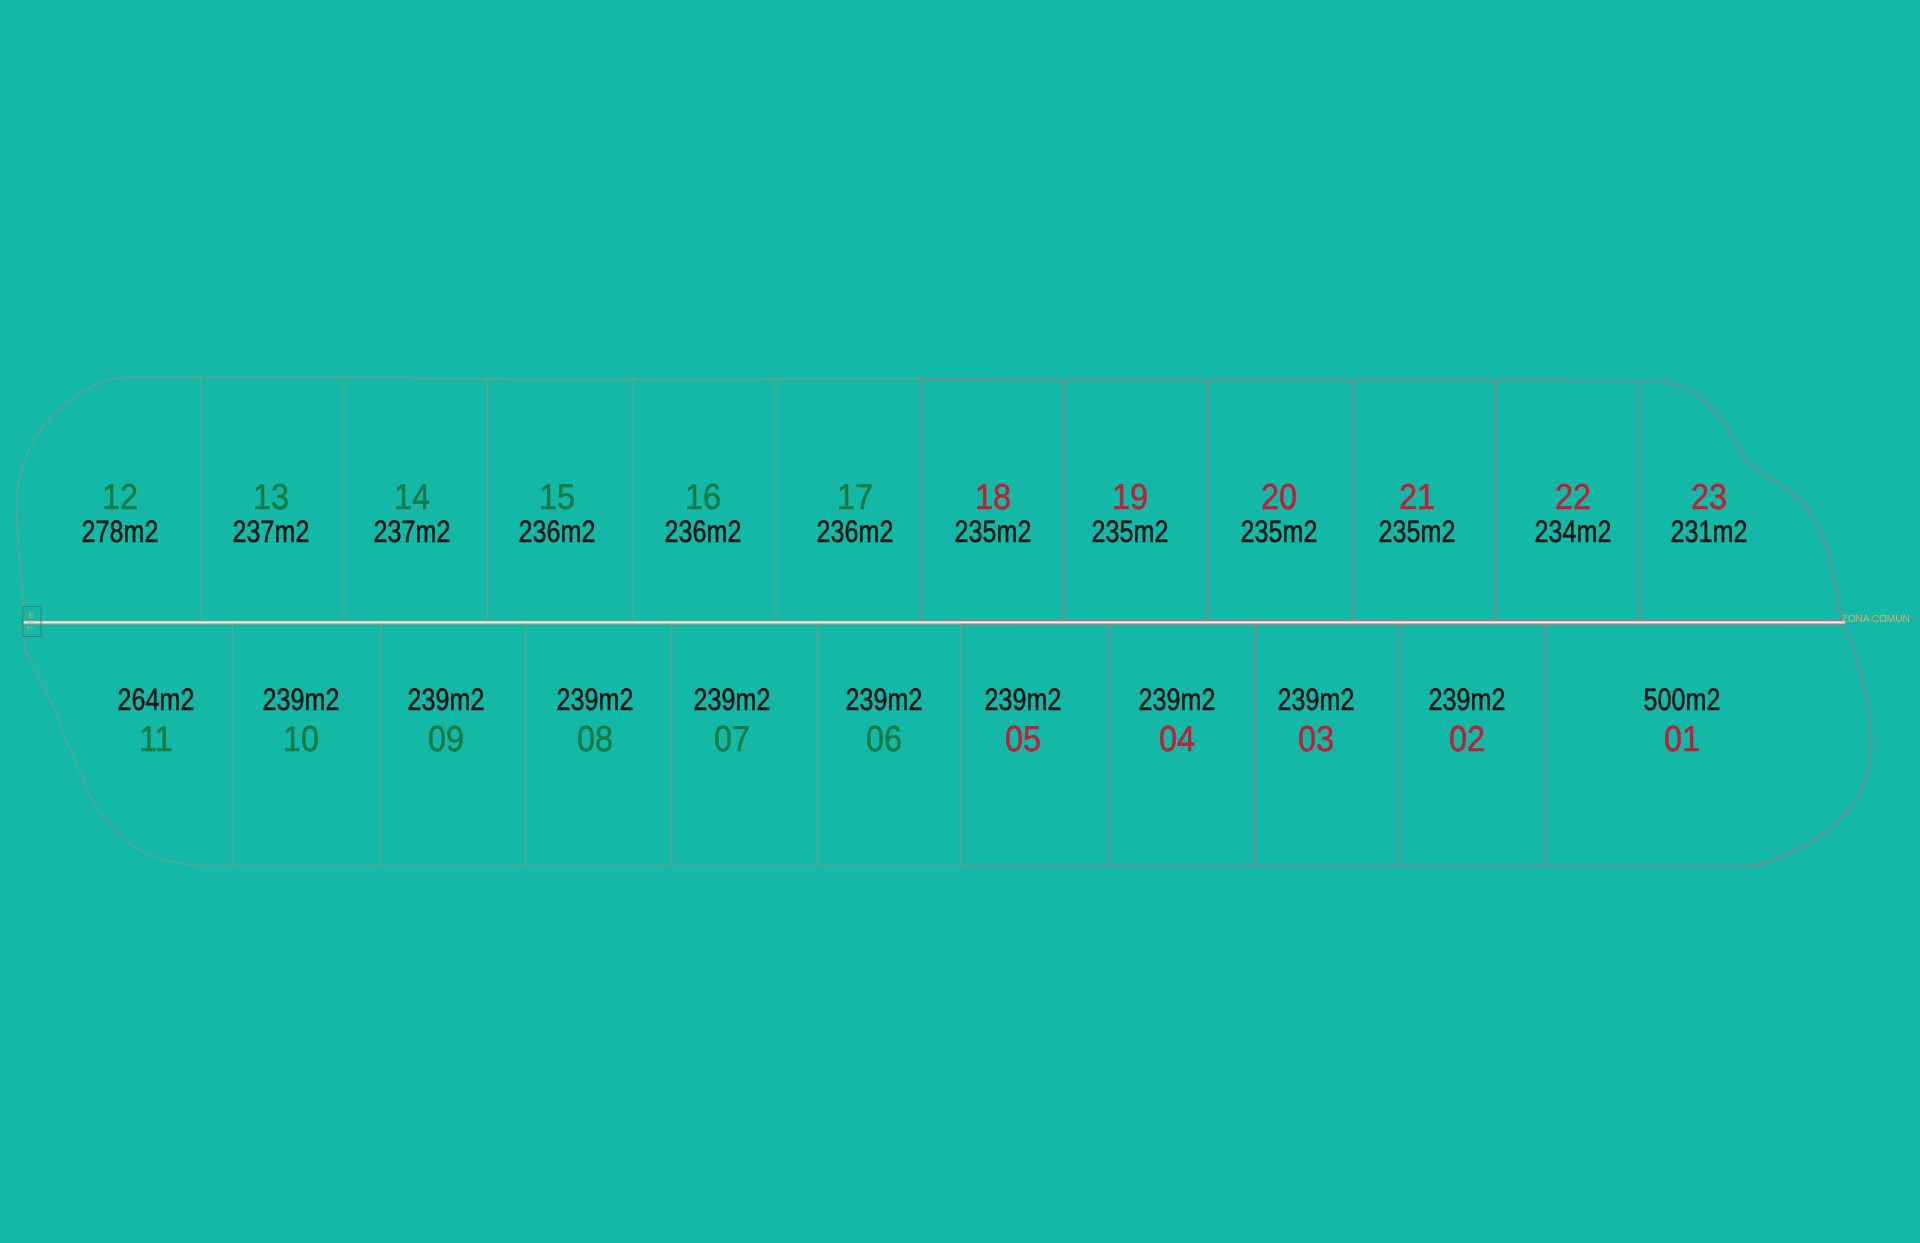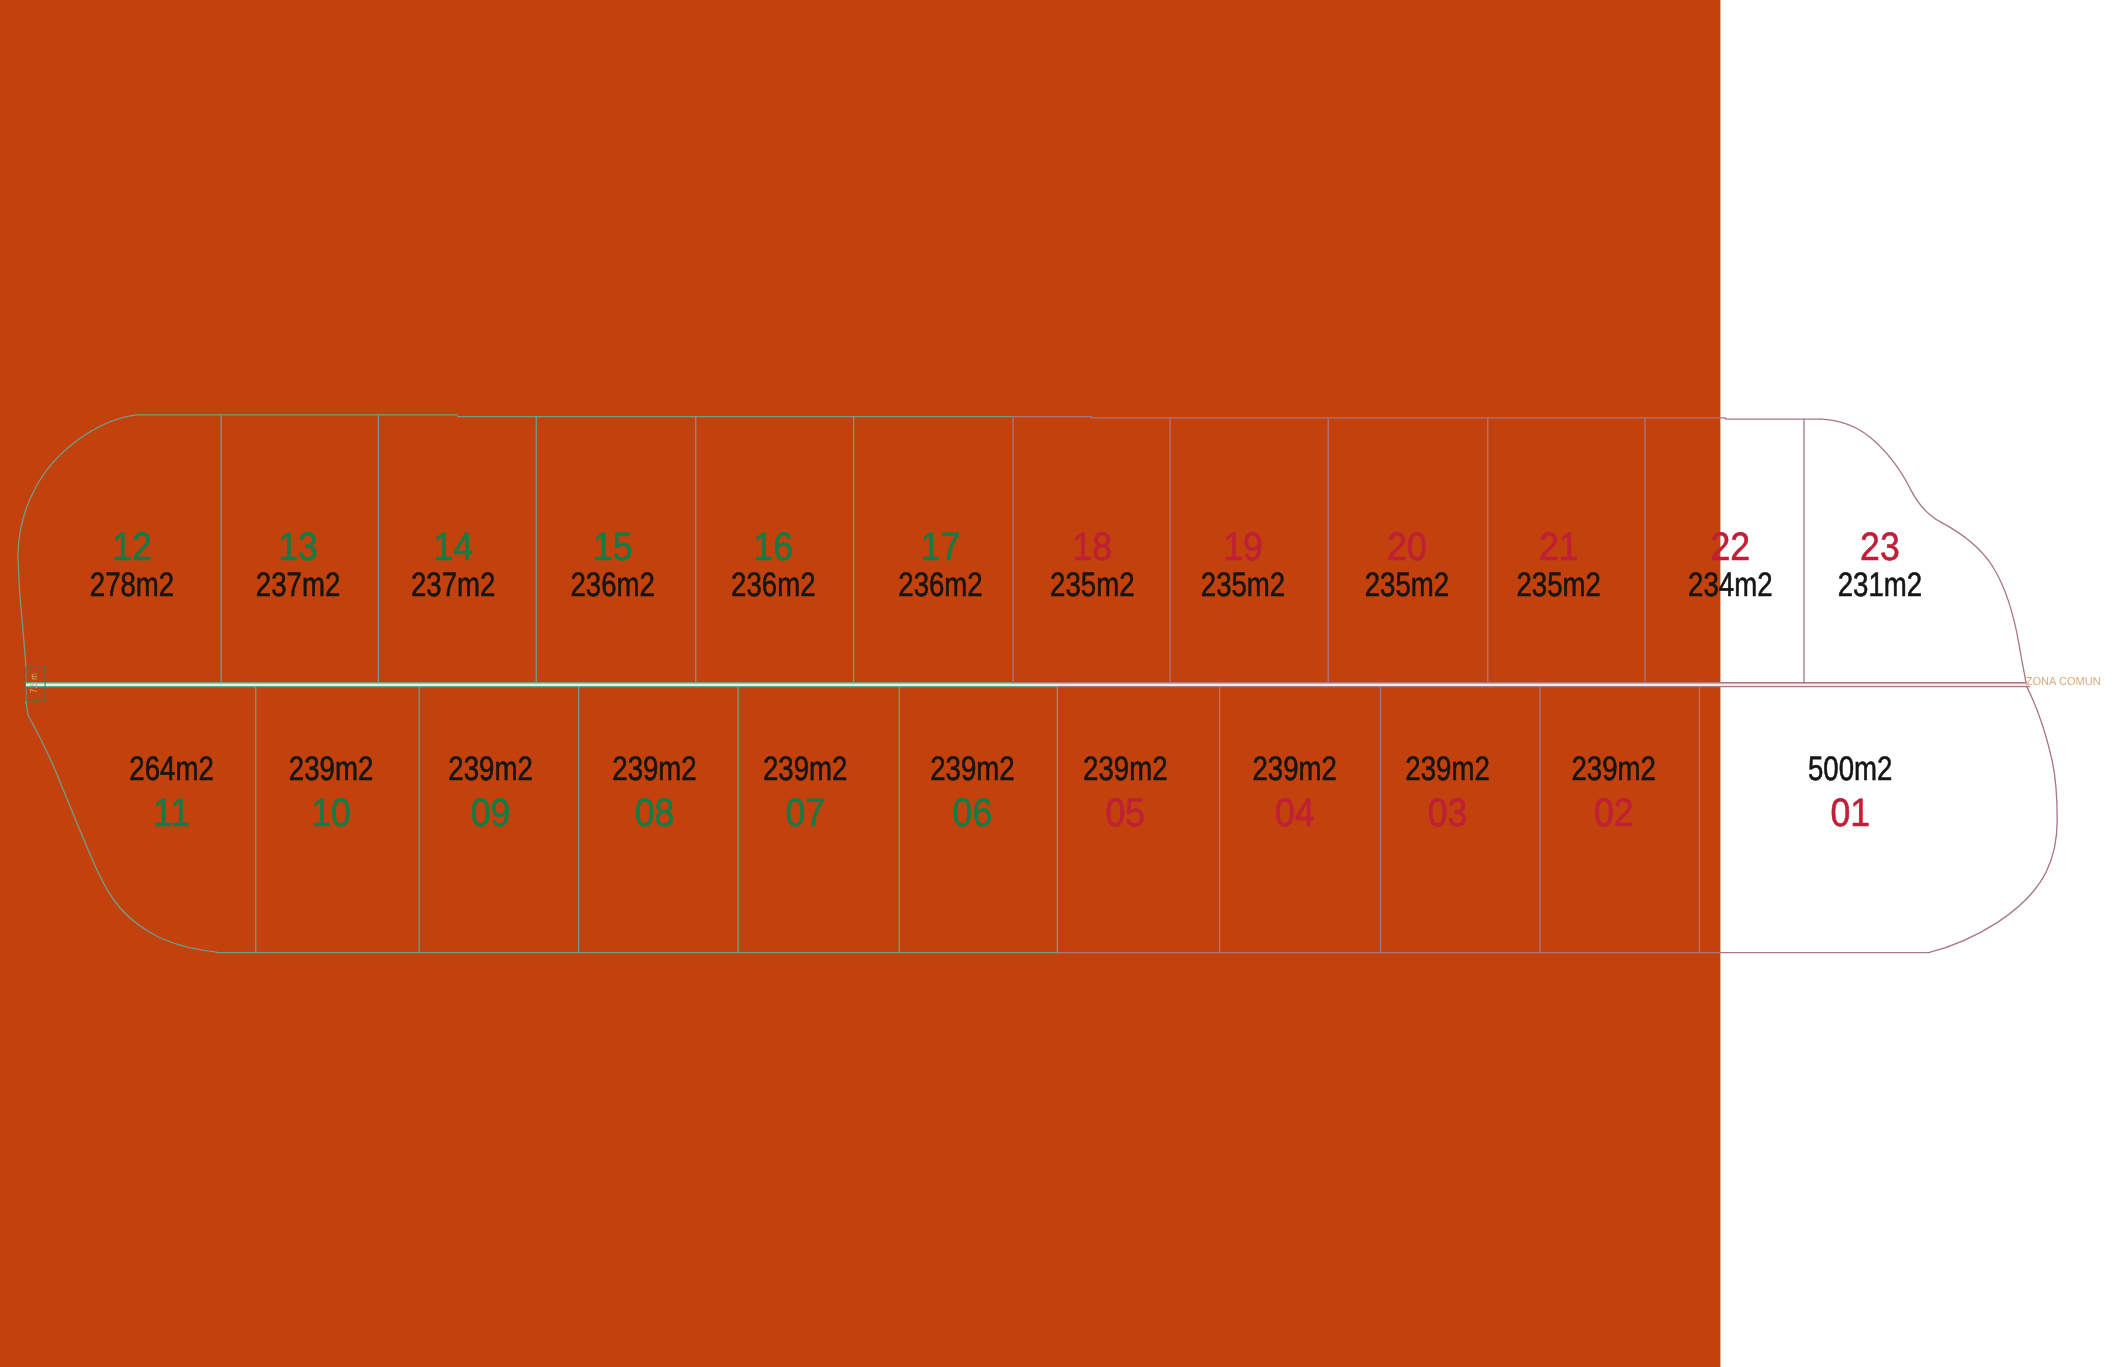--- a/index.html
+++ b/index.html
@@ -1,19 +1,19 @@
 <!DOCTYPE html>
 <html><head>
 <meta charset="utf-8">
 <title>Plot plan</title>
 <style>
   html, body { margin:0; padding:0; background:#fff; }
   body { width:1920px; height:1243px; overflow:hidden;
           font-family:"Liberation Sans", sans-serif; }
-  #plan-root { position:relative; width:1564px; height:1243px; background:#c2410c; }
+  #plan-root { position:relative; width:1920px; height:1243px; background:#14b8a6; }
   #plan-svg  { position:absolute; left:0; top:0; width:1920px; height:1243px; display:block; }
   #plan-svg text { font-family:"Liberation Sans", sans-serif; white-space:pre;
                     -webkit-font-smoothing:antialiased; text-rendering:geometricPrecision;
                     paint-order:stroke fill; }
   .num  { font-size:36px; text-anchor:middle; }
   .area { font-size:31px; text-anchor:middle; }
 </style>
 </head>
 <body>
 

